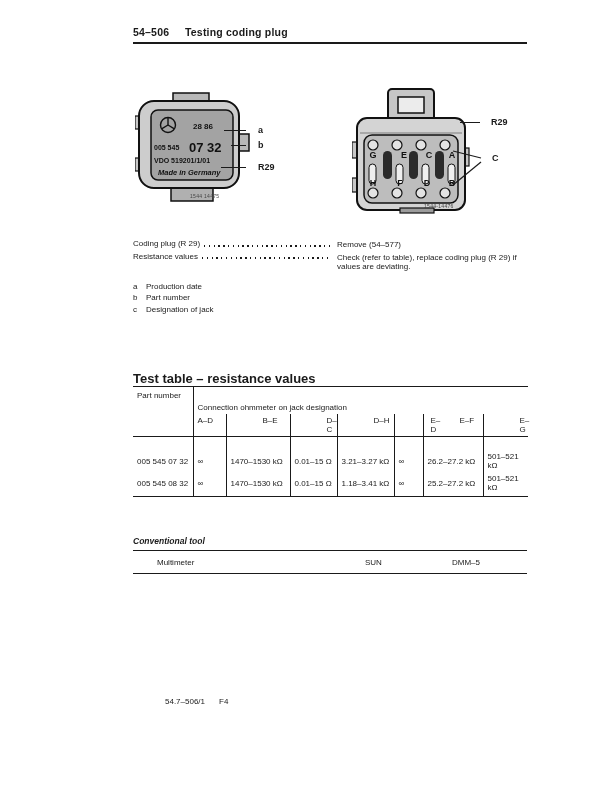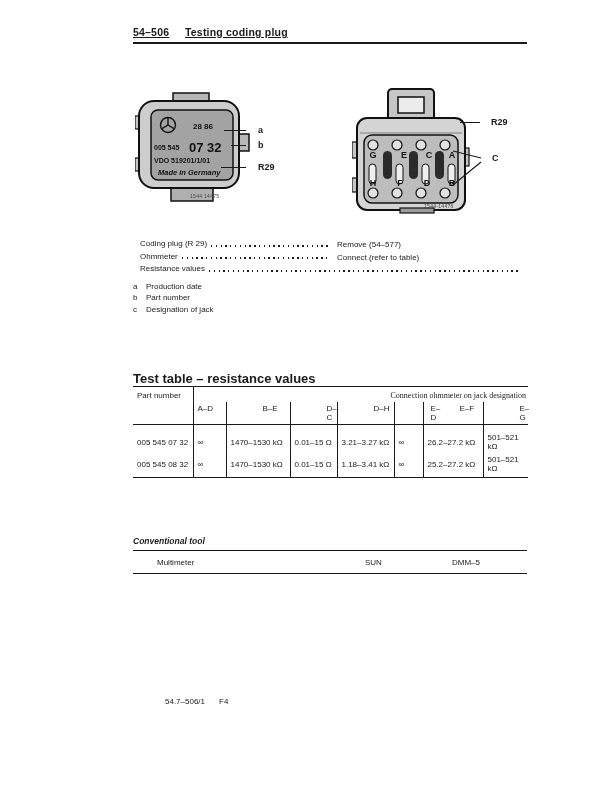--- a/index.html
+++ b/index.html
@@ -4,61 +4,61 @@
 <style>
   * { margin:0; padding:0; box-sizing:border-box; }
   html,body { background:#e8e8e8; }
   .page {
     position:relative; width:612px; height:792px; margin:0 auto;
     background:#ffffff; color:#1a1a1a;
     font-family:"Liberation Sans", sans-serif;
     overflow:hidden;
   }
   .abs { position:absolute; }
-  .b { font-weight:bold;text-decoration:underline; }
+  .b { font-weight:bold; }
   .hline { position:absolute; background:#1a1a1a; }
 
   
   .doc-num   { left:133px; top:26px;  font-size:10.5px; font-weight:bold; letter-spacing:.2px; }
   .doc-title { left:185px; top:26px;  font-size:10.5px; font-weight:bold; letter-spacing:.2px; }
   .header-rule { left:133px; top:42px; width:394px; height:2px; }
 
   
   .ann { font-size:9px; font-weight:bold;padding-left:8px; }
   .annline { height:1.2px; background:#1a1a1a; }
   .fig-no { font-size:5px; color:#444; letter-spacing:.3px; }
 
   
   .procedure { left:133px; top:240px; width:394px; font-size:8px; }
-  .proc-row { display:flex; align-items:flex-start; margin-bottom:3.2px; line-height:8.6px;margin-left:7px; }
+  .proc-row { display:flex; align-items:flex-start; margin-bottom:3.2px; line-height:8.6px; }
   .proc-item { white-space:nowrap; }
   .leader { flex:1; height:2px; align-self:flex-start; margin:4.5px 6px 0 4px;
     background-image:repeating-linear-gradient(to right,#1a1a1a 0 1.3px, transparent 1.3px 4.8px); }
   .proc-action { width:190px; flex:none; line-height:9.4px; }
 
   
   .legend { left:133px; top:283px; font-size:8px; }
   .legend-row { display:flex; margin-bottom:2.8px; line-height:8.6px; }
   .legend-key { width:13px; }
 
   
   .tt-title { left:133px; top:371px; font-size:13px; font-weight:bold; }
   table.tt { position:absolute; left:133px; top:386px; width:395px;
     border-collapse:collapse; table-layout:fixed; font-size:8px;
     border-top:1.5px solid #1a1a1a; border-bottom:1.5px solid #1a1a1a; }
   .tt th, .tt td { font-weight:normal; text-align:left; padding:2px 2px 2px 4px; vertical-align:middle; }
   .tt .part-h { vertical-align:top; padding-top:4px; border-right:1px solid #1a1a1a; }
-  .tt .span-h { text-align:right; padding-top:4px; height:13px;font-family:Liberation Serif, serif; }
+  .tt .span-h { text-align:left; padding-top:16px; height:13px; }
   .tt .sub-h  { height:16px; vertical-align:top; padding-top:2px; }
   .tt .sub-h.vl { border-left:1px solid #1a1a1a;padding-left:36px; }
   .tt tr.datarow td { border-top:0; height:12px; }
   .tt tr.first td { border-top:1px solid #1a1a1a; }
   .tt td.part { border-right:1px solid #1a1a1a; }
   .tt td.vl { border-left:1px solid #1a1a1a; }
-  .tt tr.datarow.first td { padding-top:8px; }
+  .tt tr.datarow.first td { padding-top:15px; }
   .tt tr.datarow.last td  { padding-bottom:4px; }
 
   
   .tools-title { left:133px; top:536px; font-size:8.5px; font-weight:bold;font-style:italic; }
   .tools-rule1 { left:133px; top:550px; width:394px; height:1px; }
   .tools-rule2 { left:133px; top:573px; width:394px; height:1px; }
   .tool-name  { left:133px; top:558px; font-size:8px;margin-left:24px; }
   .tool-brand { left:365px; top:558px; font-size:8px; }
   .tool-model { left:452px; top:558px; font-size:8px; }
 
@@ -156,27 +156,23 @@
   <div class="abs ann" style="left:484px; top:153px;">C</div>
   <div class="abs fig-no" style="left:424px; top:203px;">1544-14476</div>
 
   <div class="abs procedure">
     <div class="proc-row">
       <span class="proc-item">Coding plug (R 29)</span>
       <span class="leader"></span>
       <span class="proc-action">Remove (54–577)</span>
     </div>
     <div class="proc-row">
-      <span class="proc-item">Ohmmeter</span>
-      <span class="leader"></span>
-      <span class="proc-action">Connect (refer to table)</span>
-    </div>
-    <div class="proc-row">
       <span class="proc-item">Resistance values</span>
       <span class="leader"></span>
+      <span class="proc-action">Check (refer to table), replace coding plug (R 29) if values are deviating.</span>
     </div>
   </div>
 
   <div class="abs legend">
     <div class="legend-row">
       <span class="legend-key">a</span>
       <span>Production date</span>
     </div>
     <div class="legend-row">
       <span class="legend-key">b</span>

